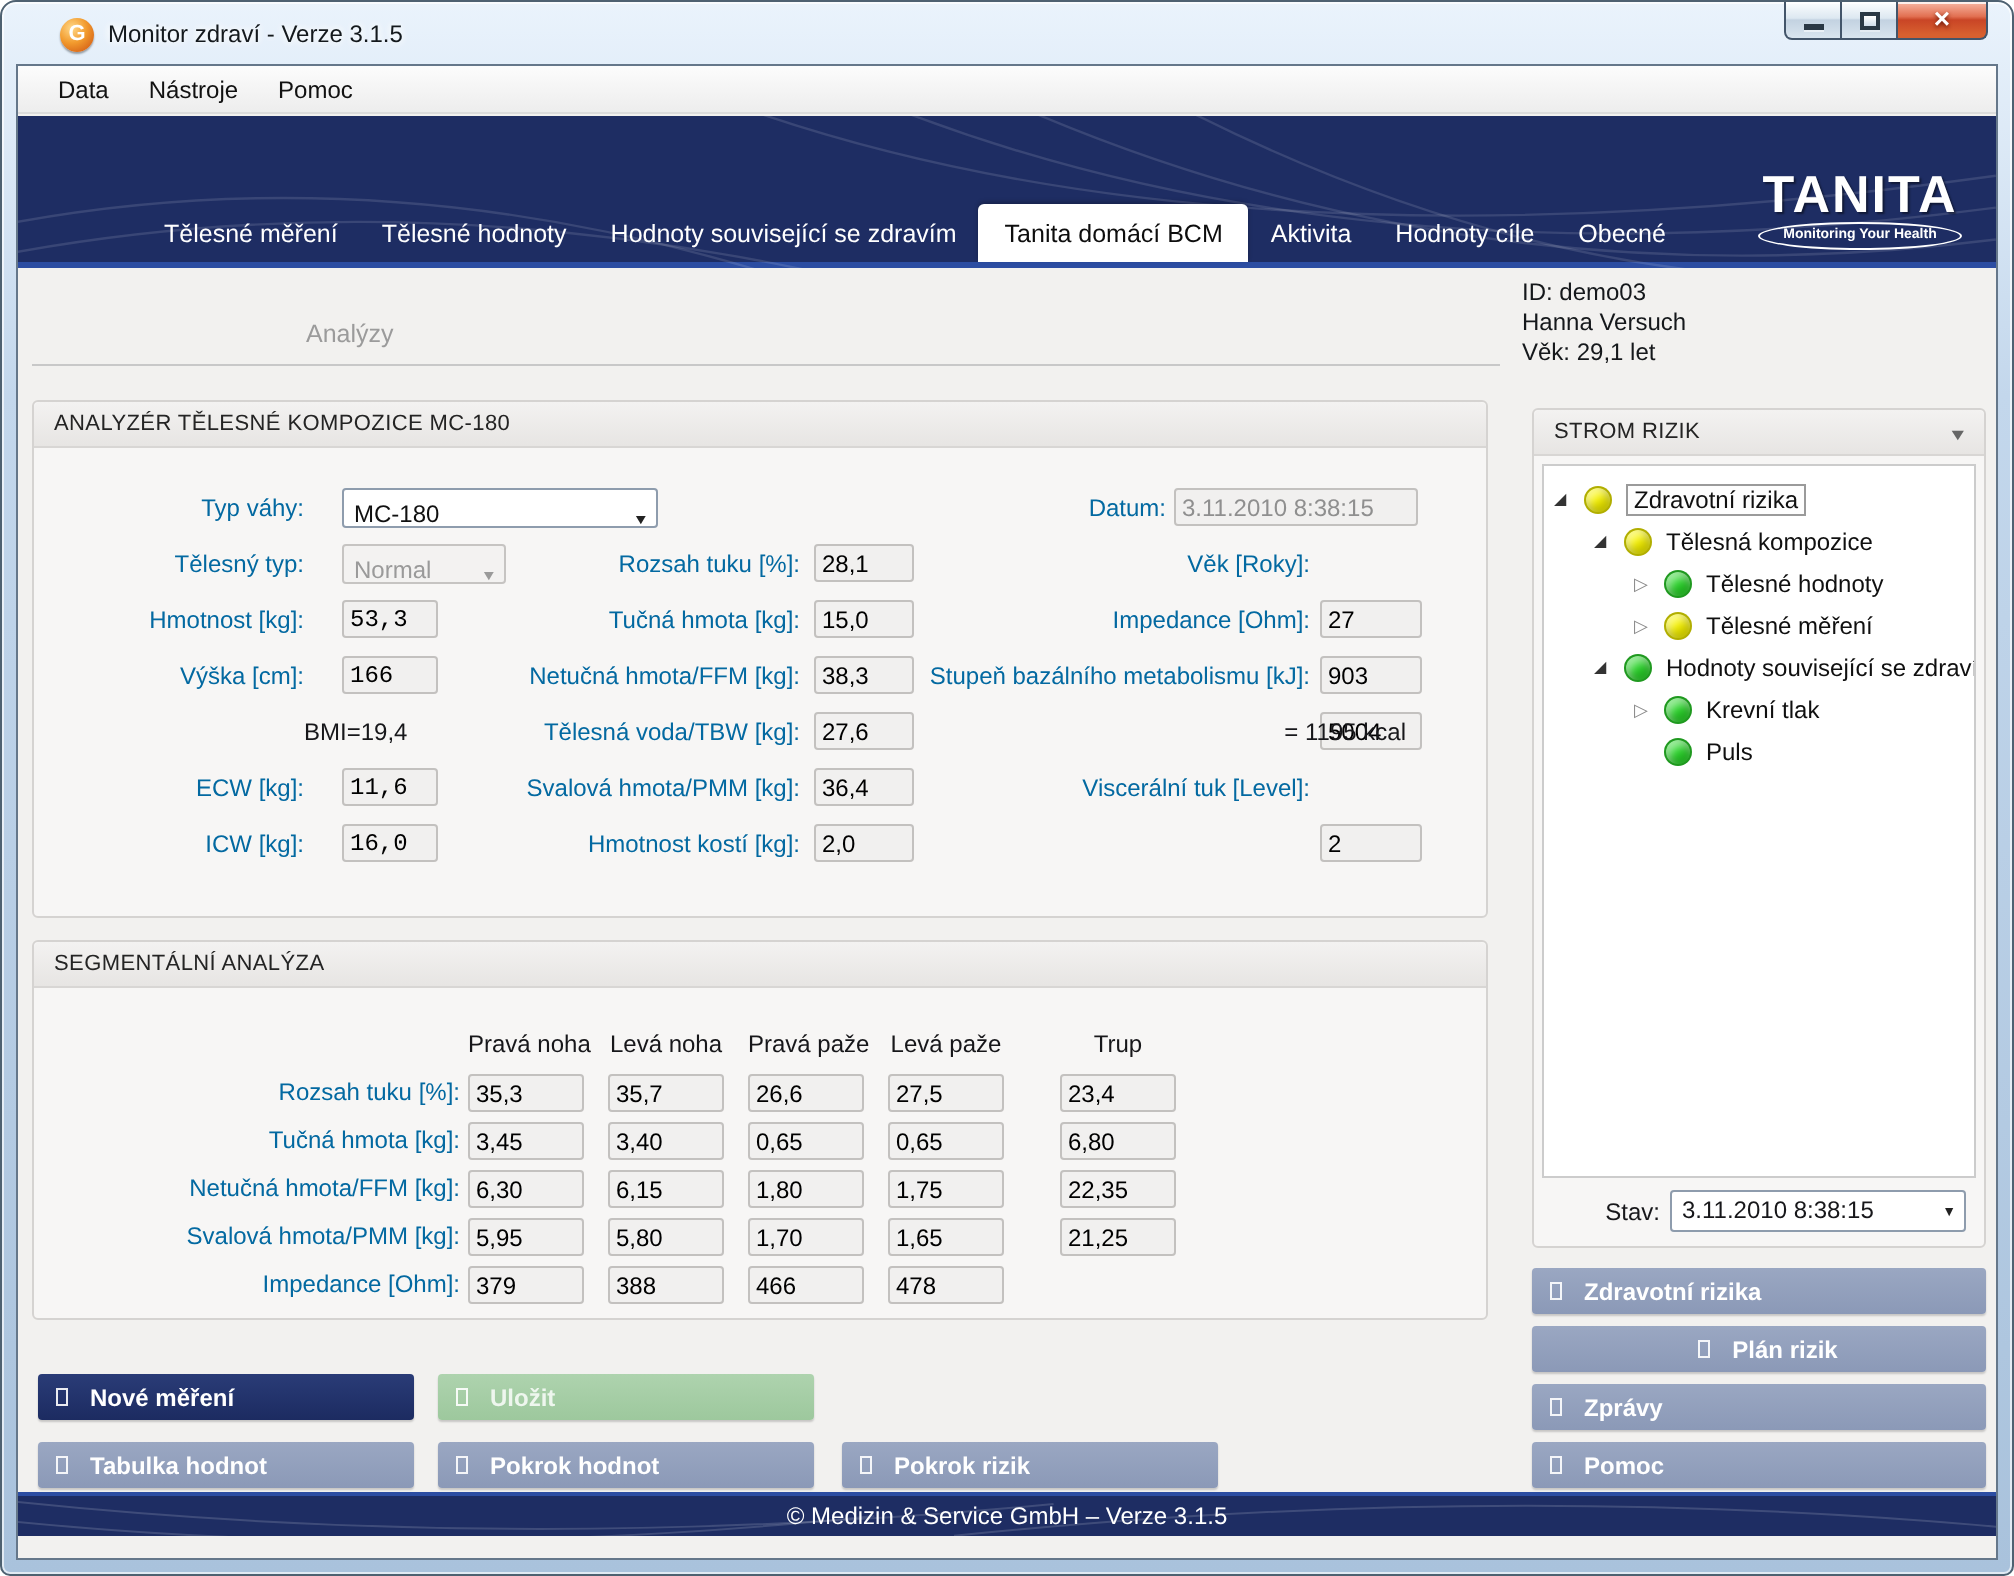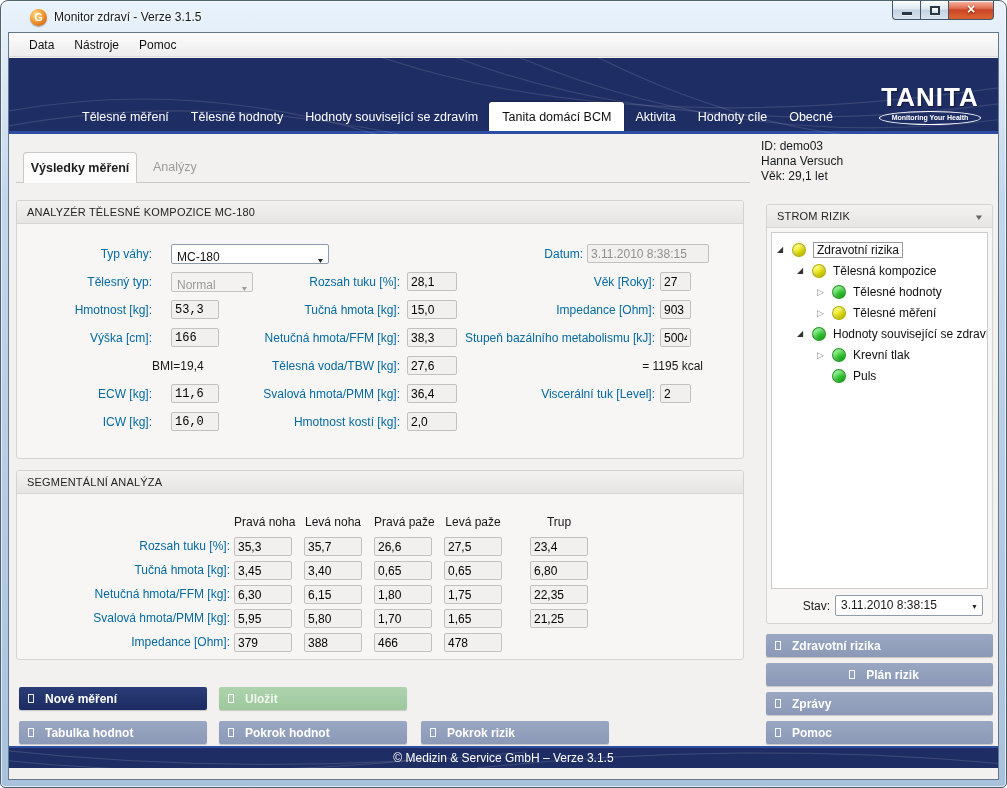--- a/index.html
+++ b/index.html
@@ -72,21 +72,21 @@
   .panel-analyzer { left:7px; top:63px; width:728px; height:259px; }
   .panel-segmental { left:7px; top:333px; width:728px; height:190px; }
 
   .p1row { position:absolute; left:0; right:0; height:21px; line-height:20px; }
   .lbl { position:absolute; font-size:12px; color:#0369a1; text-align:right; white-space:nowrap; }
   .lA { left:0; width:135px; } .lB { left:180px; width:203px; }
   .lDat { left:380px; width:186px; } .lC { left:380px; width:258px; }
   .inp { position:absolute; height:19px; border:1px solid #c3c1bf; background:#f1f0ef; border-radius:2px;
     font-family:"Liberation Sans",sans-serif; font-size:12px; color:#000; padding:0 3px; }
   .cA { left:154px; } .cB { left:390px; } .cC { left:643px; } .cDat { left:570px; }
-  .wA { width:48px;font-family:Liberation Mono, monospace; } .wB { width:50px; } .wC { width:31px; } .wDat { width:122px; color:#8f8f8f; }
+  .wA { width:48px;font-family:Liberation Mono, monospace; } .wB { width:50px; } .wC { width:51px;margin-top:28px; } .wDat { width:122px; color:#8f8f8f; }
   .combo { position:absolute; height:20px; background:#fff; border:1px solid #8e9cad; border-radius:2px;
     font-size:12px; color:#101010; padding:2px 0 0 5px; }
   .combo .arr { position:absolute; right:4px; top:6px; font-size:7px; color:#222; transform:scaleX(1.2); }
   .combo.disabled { background:#f3f2f1; border-color:#c6c4c2; color:#9a9a9a; }
   .combo.disabled .arr { color:#9a9a9a; }
   .bmi { position:absolute; left:135px; font-size:12px; color:#17171a; }
   .kcal { position:absolute; left:560px; width:126px; text-align:right; font-size:12px; color:#17171a; }
 
   .colhdr { position:absolute; top:44px; width:58px; text-align:center; font-size:12px; color:#17171a; white-space:nowrap; }
   .sgrow { position:absolute; left:0; right:0; height:20px; line-height:19px; }
@@ -185,21 +185,20 @@
     </div>
 
     <div class="content">
 
       <div class="patient">
         <div>ID: demo03</div>
         <div>Hanna Versuch</div>
         <div>Věk: 29,1 let</div>
       </div>
 
-      <div class="subtab-active">Výsledky měření</div>
       <div class="subtab-inactive">Analýzy</div>
       <div class="subtab-line"></div>
 
       <div class="panel panel-analyzer">
         <div class="panel-hdr">ANALYZÉR TĚLESNÉ KOMPOZICE MC-180</div>
 
         <div class="p1row" style="top:43px;">
           <span class="lbl lA">Typ váhy:</span>
           <div class="combo cA" style="width:158px;">
             <span>MC-180</span>

